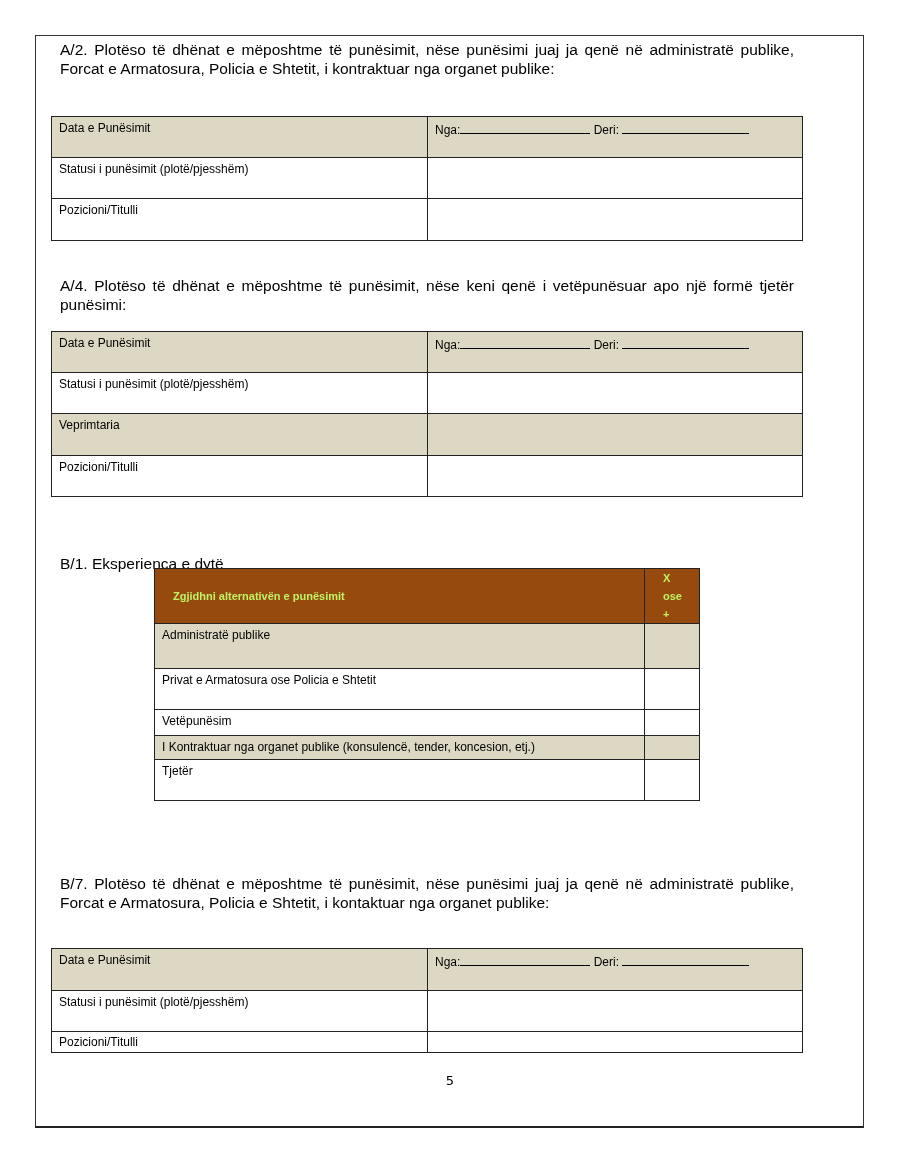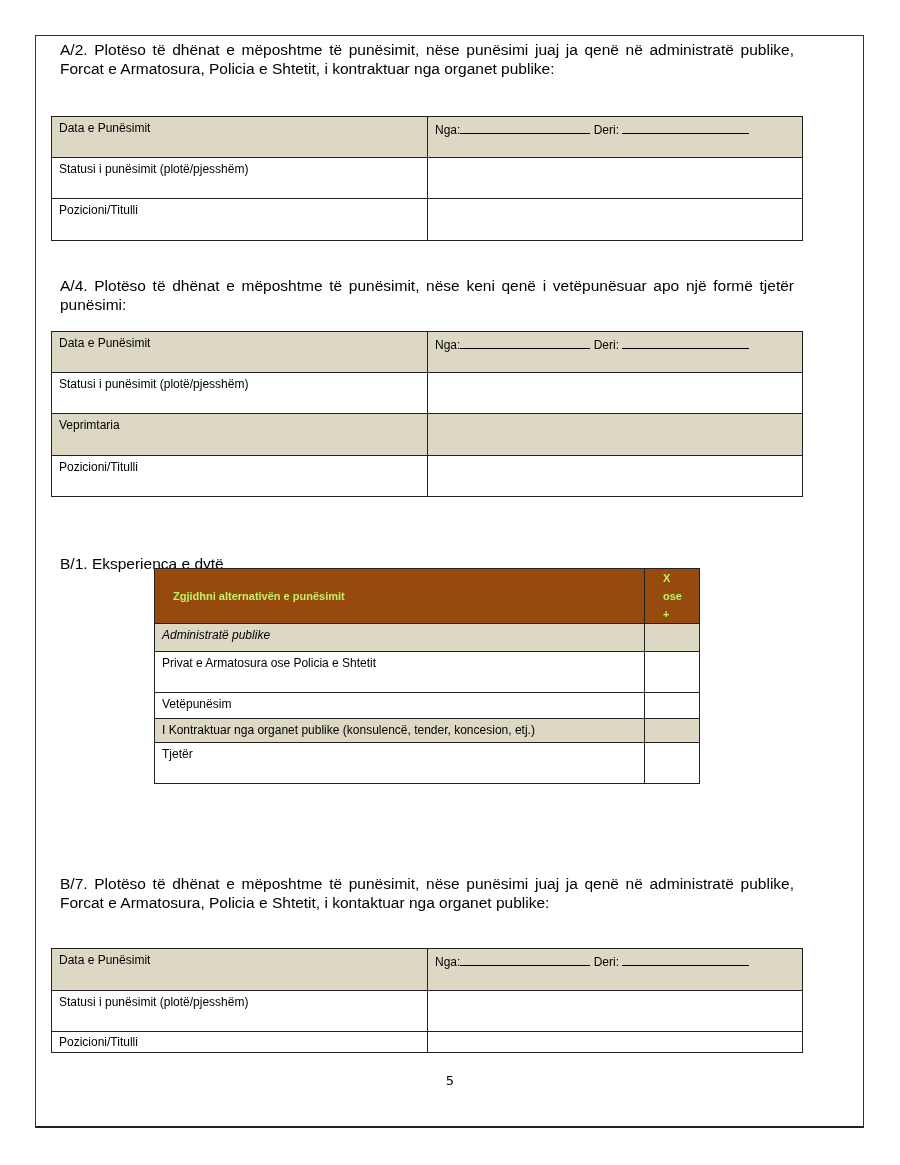--- a/index.html
+++ b/index.html
@@ -79,21 +79,21 @@
 </tbody>
   </table>
 
 <div class="heading" style="top:554px;">B/1. Eksperienca e dytë</div>
 <table class="form choice" style="top:568px;">
   <tbody>
       <tr>
     <th style="width:453px;">Zgjidhni alternativën e punësimit</th>
     <th>X ose +</th>
   </tr>
-  <tr class="tan" style="height:28px;font-style:italic;">
+  <tr class="tan" style="height:45px;">
     <td class="c1">Administratë publike</td>
     <td></td>
   </tr>
   <tr style="height:41px;">
     <td class="c1">Privat e Armatosura ose Policia e Shtetit</td>
     <td></td>
   </tr>
   <tr style="height:26px;">
     <td class="c1">Vetëpunësim</td>
     <td></td>

